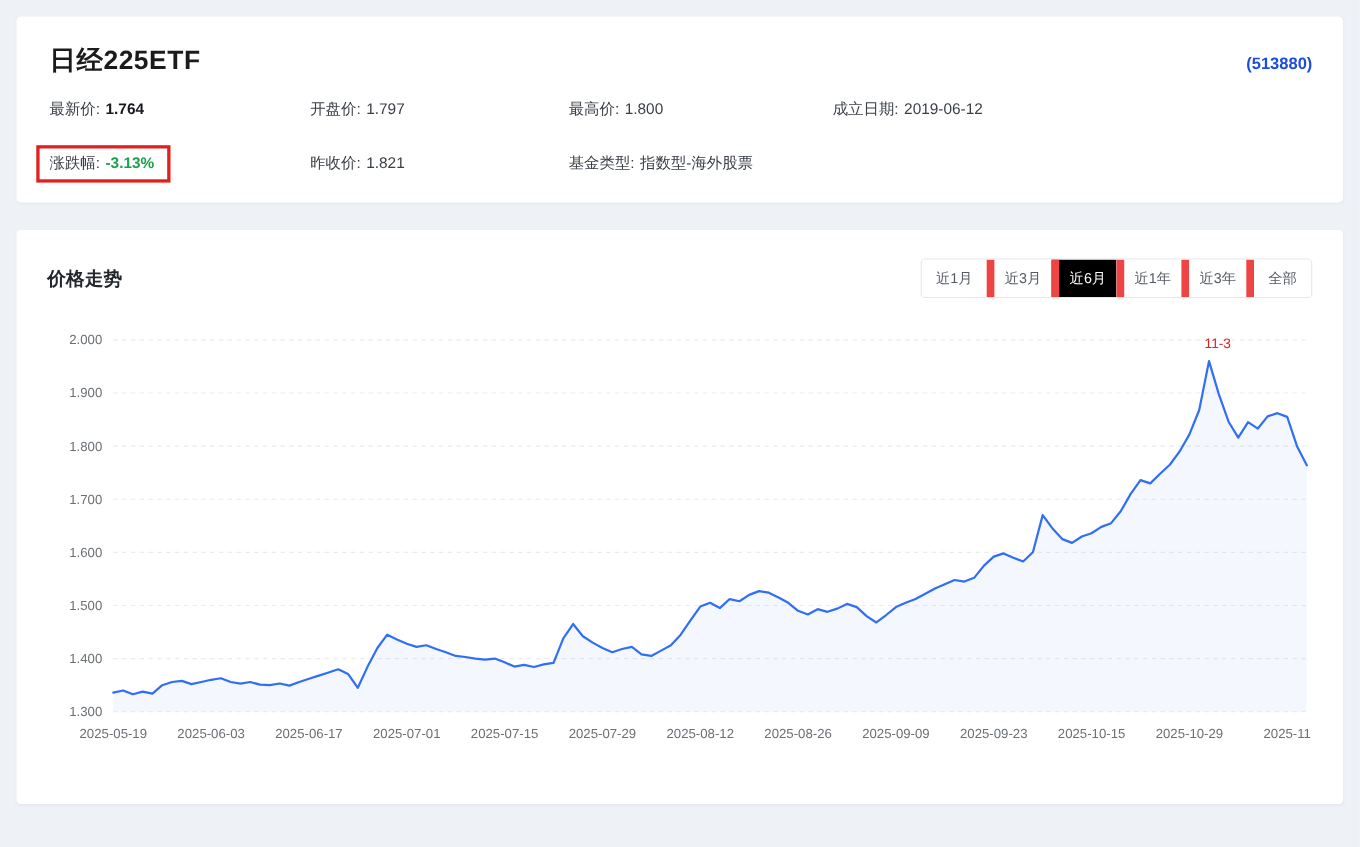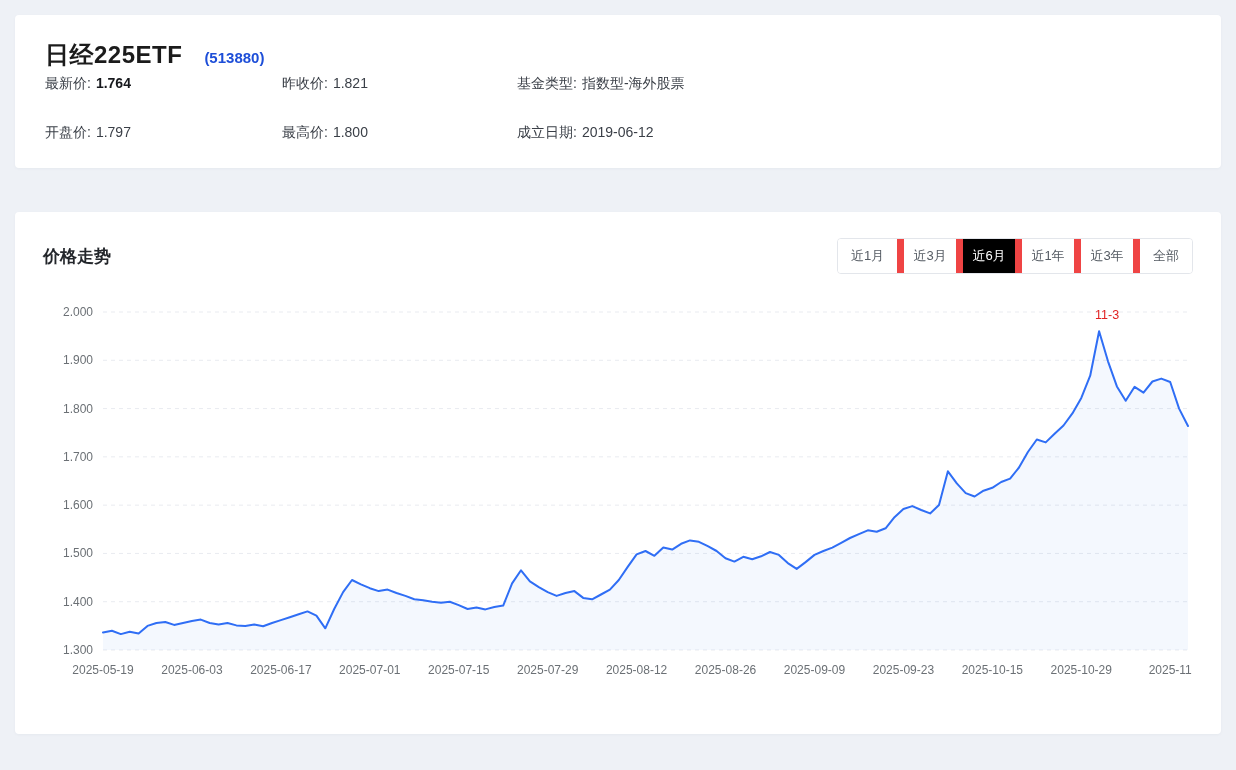--- a/index.html
+++ b/index.html
@@ -11,21 +11,21 @@
     overflow: hidden;
   }
   .card {
     background: #ffffff;
     border-radius: 4px;
     margin: 0 15px;
     box-shadow: 0 1px 3px rgba(20,40,80,0.04);
   }
   
   .overview-card { margin-top: 15px; padding: 24px 28px 26px 30px; }
-  .fund-title-row { display: flex; align-items: baseline; gap: 22px; margin-bottom: 4px; }
+  .fund-title-row { display: flex; align-items: baseline; gap: 6px; margin-bottom: 20px; justify-content: space-between; }
   .fund-title { font-size: 24px; font-weight: bold; color: #1b1b1b; letter-spacing: 0.5px; }
   .fund-code { font-size: 15px; color: #1d4ed8; font-weight: bold; }
   .stats-grid {
     display: grid;
     grid-template-columns: 237px 235px 240px 240px auto;
     grid-template-rows: auto auto;
     grid-auto-flow: column;
     row-gap: 31px;
     font-size: 14px;
     color: #3a3f47;
@@ -36,21 +36,21 @@
   .stat-value { color: #3a3f47; }
   .stat-value.strong { font-weight: bold; color: #16181c; }
   .stat-value.green { font-weight: bold; color: #1ca04c; }
   .red-box {
     display: inline-block;
     border: 3px solid #e01f1f;
     padding: 5px 12px 5px 9px;
     margin: -8px 0 -8px -12px;
   }
   
-  .chart-card { margin-top: 44px; padding: 26px 28px 44px 28px; }
+  .chart-card { margin-top: 25px; padding: 26px 28px 44px 28px; }
   .chart-header { display: flex; justify-content: space-between; align-items: center; margin-bottom: 24px; }
   .chart-title { font-size: 17px; font-weight: bold; color: #23262b; }
   .range-group {
     display: flex;
     border: 1px solid #e3e6eb;
     border-radius: 4px;
     overflow: hidden;
     background: #fff;
   }
   .range-btn {
@@ -73,20 +73,25 @@
 <body>
 
 <div class="card overview-card">
   <div class="fund-title-row">
     <span class="fund-title">日经225ETF</span>
     <span class="fund-code">(513880)</span>
   </div>
   <div class="stats-grid">
     <div class="stat">
       <span class="stat-label">最新价:</span><span class="stat-value strong">1.764</span>
+    </div>
+    <div class="stat">
+      <span class="red-box">
+        <span class="stat-label">涨跌幅:</span><span class="stat-value green">-3.13%</span>
+      </span>
     </div>
     <div class="stat">
       <span class="stat-label">开盘价:</span><span class="stat-value">1.797</span>
     </div>
     <div class="stat">
       <span class="stat-label">昨收价:</span><span class="stat-value">1.821</span>
     </div>
     <div class="stat">
       <span class="stat-label">最高价:</span><span class="stat-value">1.800</span>
     </div>

